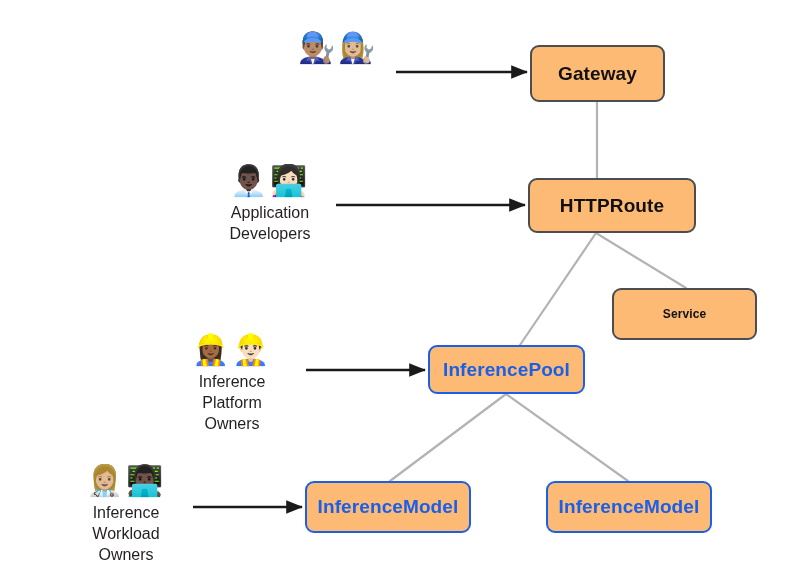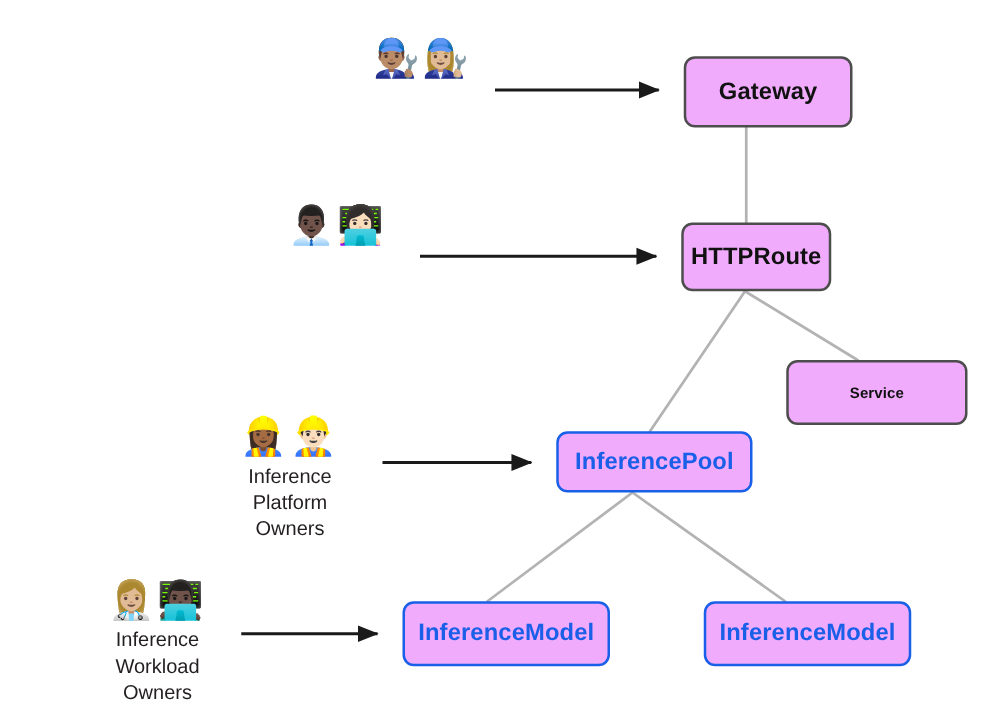--- a/index.html
+++ b/index.html
@@ -28,26 +28,25 @@
     width: 800px;
     height: 572px;
     pointer-events: none;
   }
   .node {
     position: absolute;
     box-sizing: border-box;
     display: flex;
     align-items: center;
     justify-content: center;
-    background: #f0abfc;
+    background: #fdba74;
     border-radius: 9px;
     font-weight: bold;
     letter-spacing: 0.1px;
     white-space: nowrap;
-    margin-left: 17px;
   }
   .node.dark {
     border: 2px solid #4d4d4d;
     color: #111111;
   }
   .node.blue {
     border: 2px solid #1a5fe8;
     color: #1a5fe8;
   }
   .actor {
@@ -96,21 +95,21 @@
         <line x1="336" y1="205" x2="525" y2="205" stroke="#1a1a1a" stroke-width="2.4" marker-end="url(#arrowhead)"></line>
         <line x1="306" y1="370" x2="425" y2="370" stroke="#1a1a1a" stroke-width="2.4" marker-end="url(#arrowhead)"></line>
         <line x1="193" y1="507" x2="302" y2="507" stroke="#1a1a1a" stroke-width="2.4" marker-end="url(#arrowhead)"></line>
       </g>
   </svg>
 
   <div id="nodes-layer">
       <div class="node dark" style="left: 530px; top: 45px; width: 135px; height: 57px; font-size: 19px;">
         <span>Gateway</span>
       </div>
-      <div class="node dark" style="left: 528px; top: 178px; width: 120px; height: 55px; font-size: 19px;">
+      <div class="node dark" style="left: 528px; top: 178px; width: 168px; height: 55px; font-size: 19px;">
         <span>HTTPRoute</span>
       </div>
       <div class="node dark" style="left: 612px; top: 288px; width: 145px; height: 52px; font-size: 12px;">
         <span>Service</span>
       </div>
       <div class="node blue" style="left: 428px; top: 345px; width: 157px; height: 49px; font-size: 19px;">
         <span>InferencePool</span>
       </div>
       <div class="node blue" style="left: 305px; top: 481px; width: 166px; height: 52px; font-size: 19px;">
         <span>InferenceModel</span>
@@ -118,20 +117,22 @@
       <div class="node blue" style="left: 546px; top: 481px; width: 166px; height: 52px; font-size: 19px;">
         <span>InferenceModel</span>
       </div>
     </div>
   <div id="actors-layer">
       <div class="actor" style="left: 283px; top: 30px; width: 110px;">
         <div class="actor-emojis">👨🏽‍🔧👩🏼‍🔧</div>
       </div>
       <div class="actor" style="left: 215px; top: 163px; width: 110px;">
         <div class="actor-emojis">👨🏿‍💼👩🏻‍💻</div>
+        <div class="actor-label">Application
+Developers</div>
       </div>
       <div class="actor" style="left: 177px; top: 332px; width: 110px;">
         <div class="actor-emojis">👷🏾‍♀️👷🏻‍♂️</div>
         <div class="actor-label">Inference
 Platform Owners</div>
       </div>
       <div class="actor" style="left: 71px; top: 463px; width: 110px;">
         <div class="actor-emojis">👩🏼‍⚕️👨🏿‍💻</div>
         <div class="actor-label">Inference
 Workload Owners</div>

